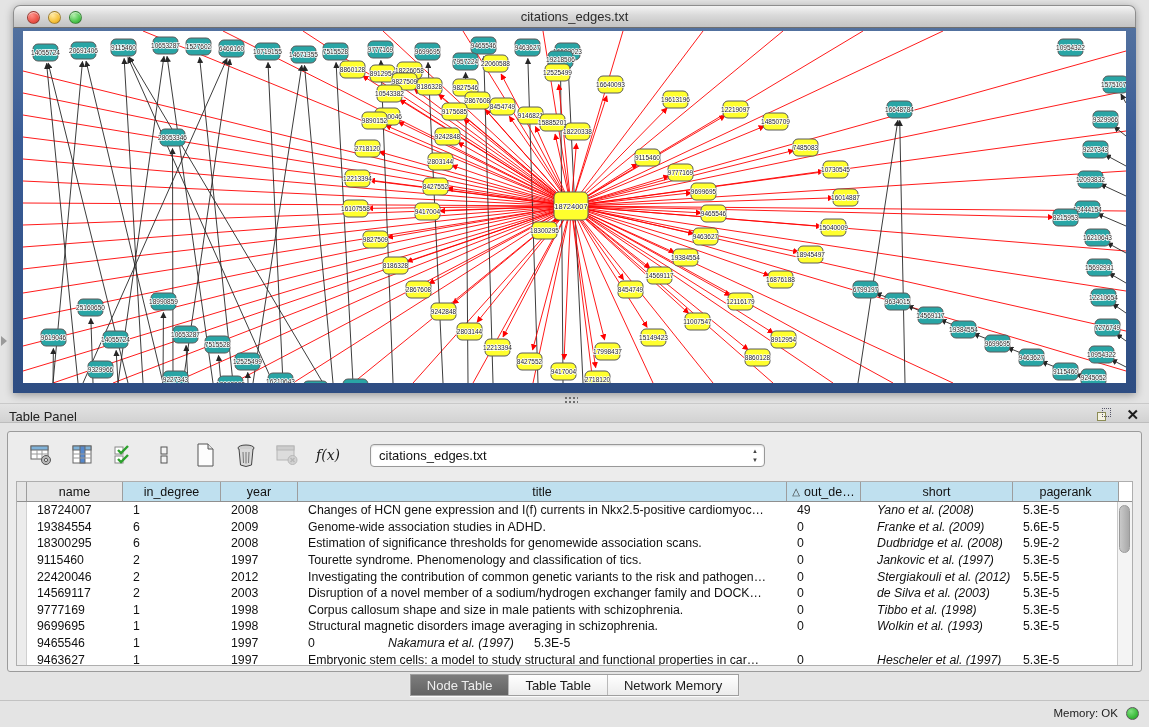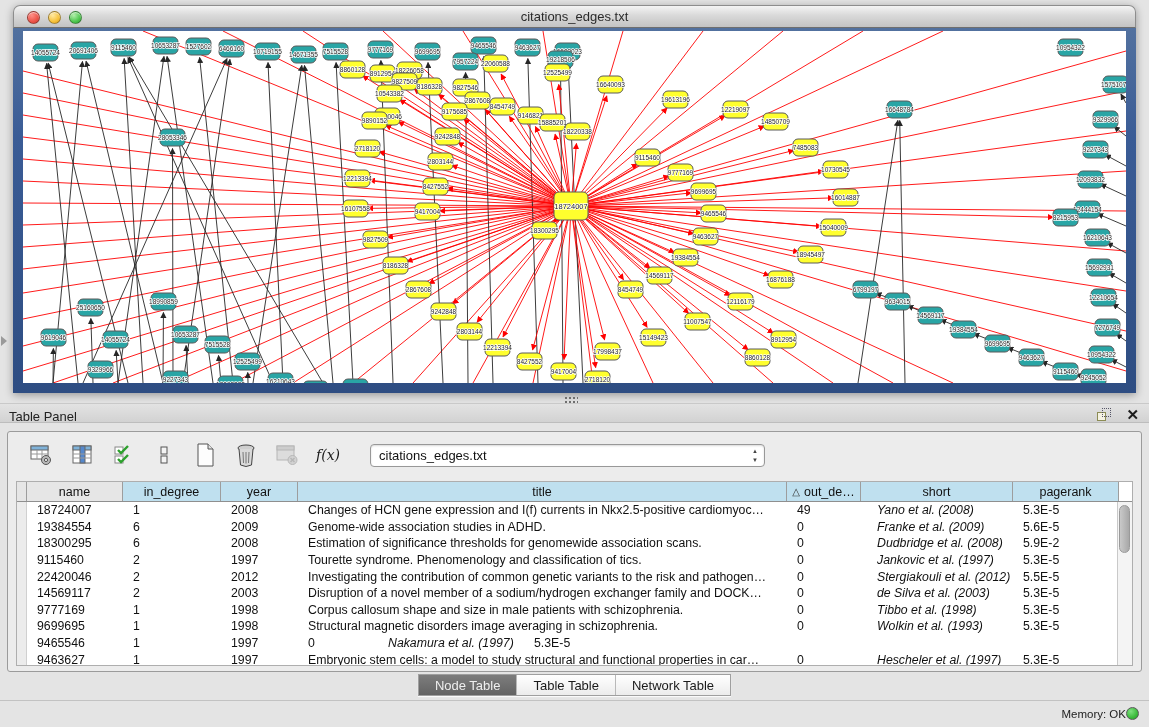--- a/index.html
+++ b/index.html
@@ -72,21 +72,21 @@
   .tabs-row { position:absolute; left:0; right:0; bottom:29px; height:24px; display:flex; justify-content:center; }
   .seg { display:flex; border:1px solid #9f9f9f; border-radius:0; overflow:hidden; height:22px;
     background:#fdfdfd; box-shadow:0 1px 1px rgba(255,255,255,.8); }
   .seg-btn { font-size:13px; padding:0 16px; line-height:21px; color:#1a1a1a; border-right:1px solid #b9b9b9;
     background:linear-gradient(#ffffff,#ececec); }
   .seg-btn:last-child { border-right:none; }
   .seg-btn.selected { background:linear-gradient(#7d7d7d,#636363); color:#efefef; }
 
   
   .statusbar { position:absolute; left:0; right:0; bottom:0; height:27px; border-top:1px solid #c2c2c2; }
-  .memory { position:absolute; right:10px; top:6px; display:flex; align-items:center; gap:0; }
+  .memory { position:absolute; right:10px; top:6px; display:flex; gap:8px; }
   .memory-label { font-size:11.5px; color:#222; }
   .memory-dot { width:13px; height:13px; border-radius:50%;
     background:radial-gradient(circle at 35% 30%, #7fe07f, #3dbb3d 60%, #2a9b2a); border:1px solid #5a5a5a; }
 </style>
 </head>
 <body>
 
 <div id="app">
 
   <div class="net-window">
@@ -925,21 +925,21 @@
       <div class="vscroll">
         <div class="vthumb"></div>
       </div>
     </div>
   </div>
 
   <div class="tabs-row">
     <div class="seg" id="seg-tabs">
         <div class="seg-btn selected">Node Table</div>
         <div class="seg-btn">Table Table</div>
-        <div class="seg-btn">Network Table</div>
+        <div class="seg-btn">Network Memory</div>
       </div>
   </div>
 
   <div class="statusbar">
     <div class="memory">
       <span class="memory-label">Memory: OK</span>
       <span class="memory-dot"></span>
     </div>
   </div>
 

